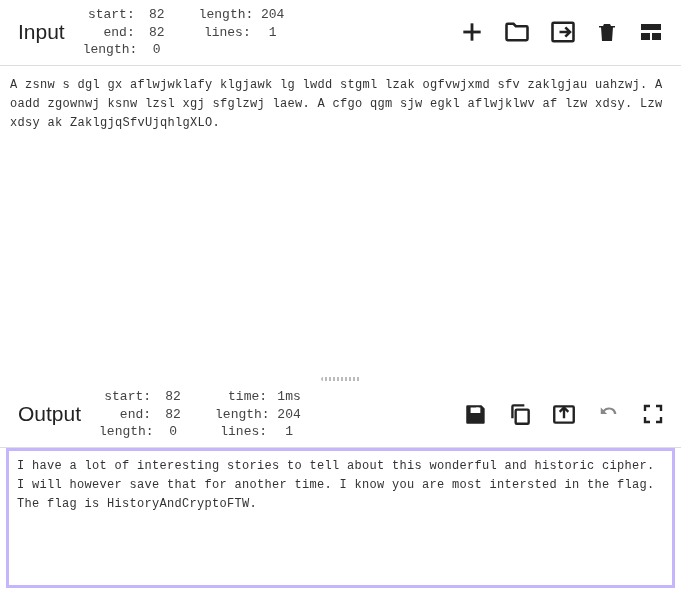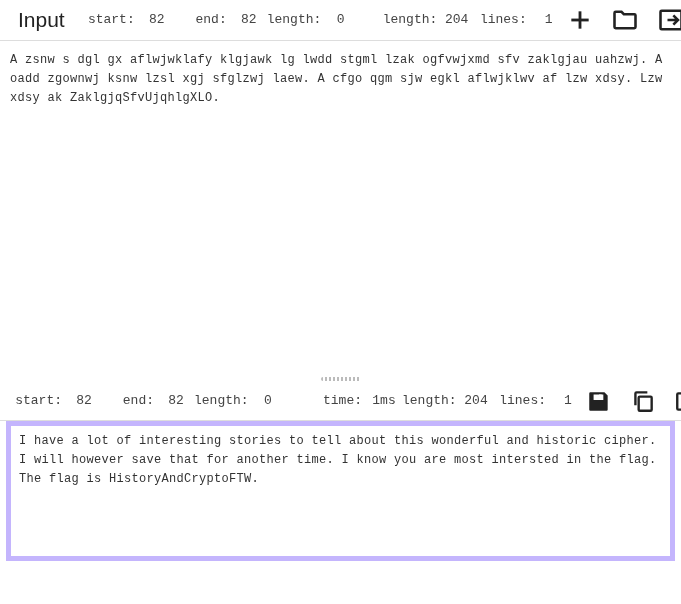--- a/index.html
+++ b/index.html
@@ -35,21 +35,21 @@
   .stats {
     display: flex;
     gap: 24px;
     font-family: "Consolas", "Courier New", monospace;
     font-size: 13px;
     color: #444;
     line-height: 1.35;
   }
   .stat-col {
     display: flex;
-    flex-direction: row;
+    flex-direction: column;
   }
   .stat-row {
     display: flex;
   }
   .stat-label {
     text-align: right;
     width: 56px;
     padding-right: 4px;
   }
   .stat-value {
@@ -98,21 +98,21 @@
     justify-content: center;
     cursor: row-resize;
   }
   .resizer-handle {
     width: 40px;
     height: 4px;
     background: repeating-linear-gradient(90deg, #bbb 0 2px, transparent 2px 4px);
     border-radius: 2px;
   }
   .output-panel .panel-body {
-    border: 5px solid #c4b5fd;
+    border: 3px solid #c4b5fd;
     margin: 0 6px 6px 6px;
     padding: 6px 8px;
     min-height: 140px;
   }
   .undo-icon { color: #888; }
 </style>
 </head>
 <body>
 
 <div class="panel input-panel">
@@ -178,20 +178,21 @@
   </div>
   <div class="panel-body">A zsnw s dgl gx aflwjwklafy klgjawk lg lwdd stgml lzak ogfvwjxmd sfv zaklgjau uahzwj. A oadd zgownwj ksnw lzsl xgj sfglzwj laew. A cfgo qgm sjw egkl aflwjklwv af lzw xdsy. Lzw xdsy ak ZaklgjqSfvUjqhlgXLO.</div>
 </div>
 
 <div class="resizer">
   <div class="resizer-handle"></div>
 </div>
 
 <div class="panel output-panel">
   <div class="panel-header">
+    <div class="panel-title">Output</div>
     <div class="stats">
       <div class="stat-col">
         <div class="stat-row">
             <span class="stat-label">start:</span>
             <span class="stat-value">82</span>
           </div>
         <div class="stat-row">
             <span class="stat-label">end:</span>
             <span class="stat-value">82</span>
           </div>

